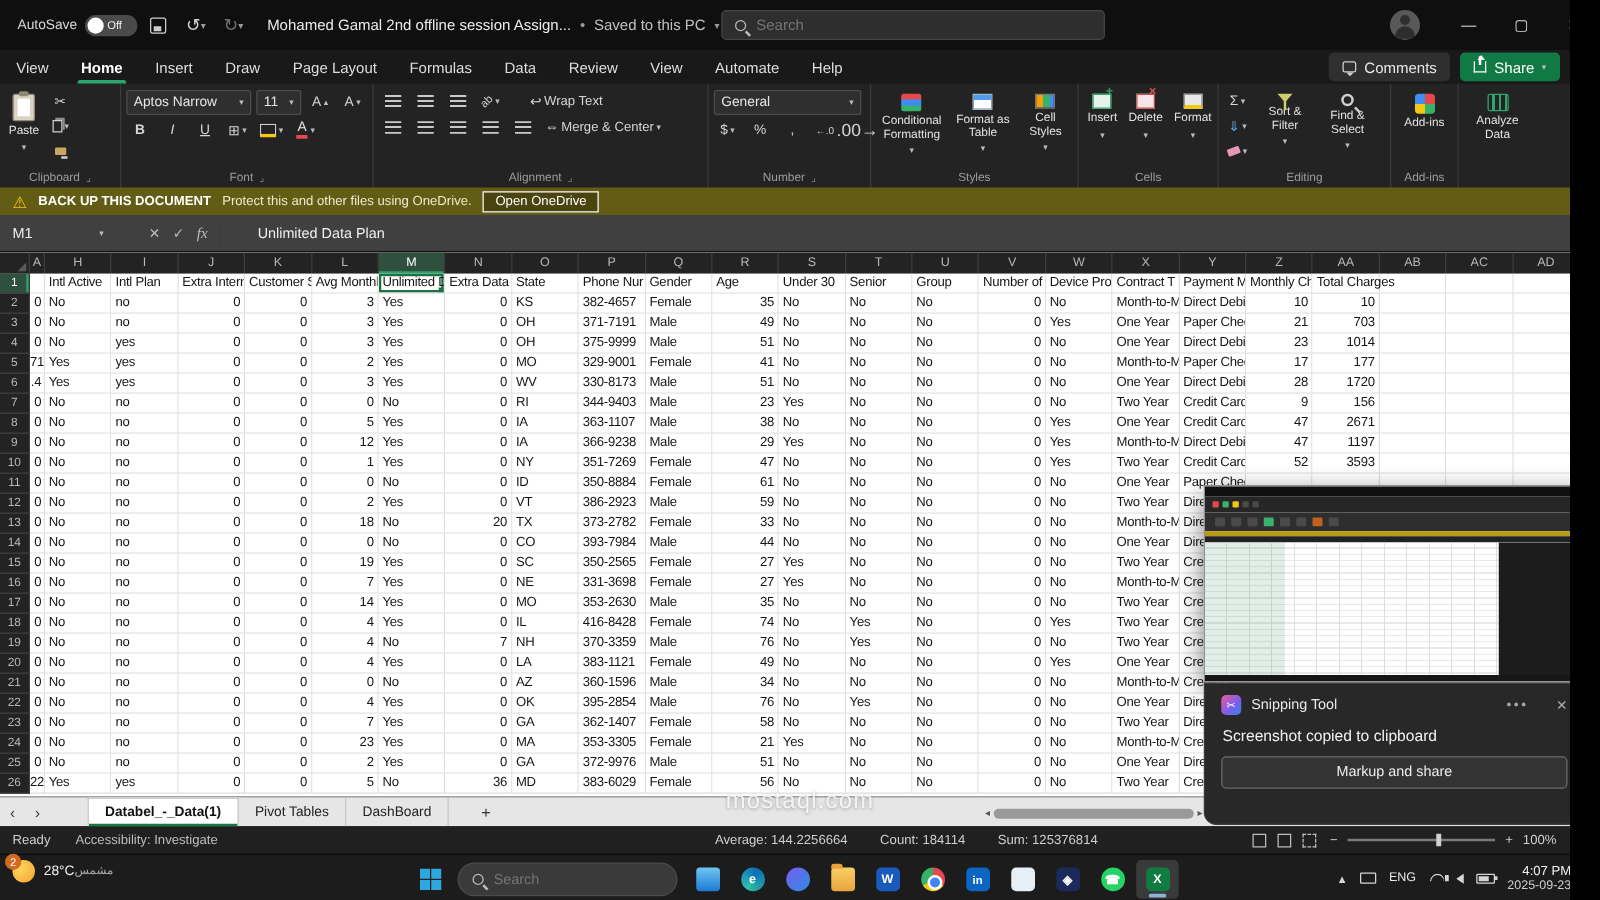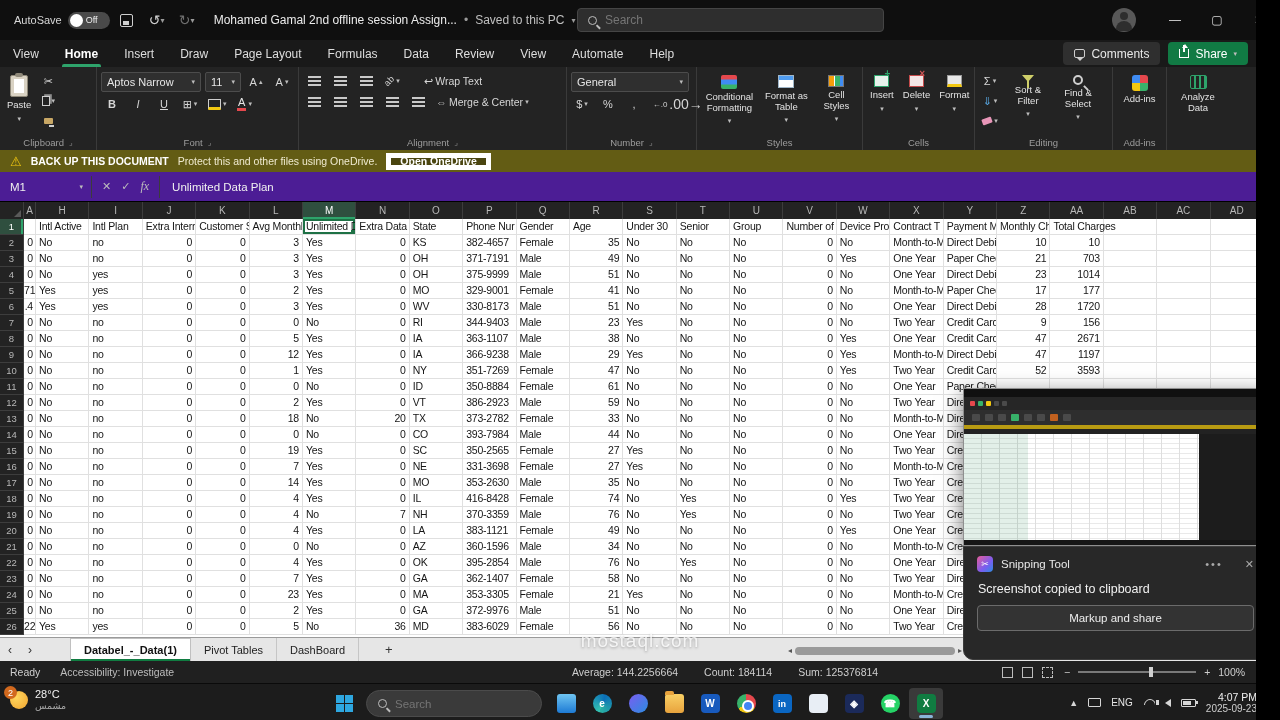--- a/index.html
+++ b/index.html
@@ -83,25 +83,25 @@
   .addins-ic{width:16px;height:16px;background:conic-gradient(#e5484d 0 25%,#38b26a 0 50%,#f2c811 0 75%,#3f8cf3 0);border-radius:3px;}
   .analyze-ic{width:17px;height:14px;border:1.5px solid #2ea36b;border-radius:2px;background:repeating-linear-gradient(90deg,transparent 0 3px,#2ea36b 3px 5px);}
   .eraser{width:10px;height:6px;background:#e896b8;transform:rotate(-20deg);border-radius:1px;}
   .fillarrow{color:#58a6e0;font-size:11px;}
 
   
   .backup{left:0;top:150px;width:1280px;height:22px;background:#635c14;display:flex;align-items:center;gap:9px;padding:0 10px;color:#f3efdc;}
   .warn{color:#f2c811;font-size:13px;line-height:13px;}
   .backup b{font-size:10.5px;color:#fff;}
   .backup .msg{font-size:10.5px;color:#efeacf;}
-  .onedrive-btn{height:17px;background:#4a4510;border:5px solid #ffffff;color:#fff;font-size:10.5px;display:flex;align-items:center;padding:0 9px;font-weight:bold;}
+  .onedrive-btn{height:17px;background:#4a4510;border:1px solid #ffffff;color:#fff;font-size:10.5px;display:flex;align-items:center;padding:0 9px;}
   .backup .close{margin-left:auto;color:#e8e8e8;font-size:11px;padding-right:6px;}
 
   
-  .fbar{left:0;top:172px;width:1280px;height:30px;background:#4c1d95;display:flex;align-items:center;border-bottom:1px solid #000;}
+  .fbar{left:0;top:172px;width:1280px;height:30px;background:#404040;display:flex;align-items:center;border-bottom:1px solid #000;gap:17px;}
   .namebox{width:90px;height:22px;margin-left:2px;display:flex;align-items:center;justify-content:space-between;padding:0 8px;color:#eee;font-size:11.5px;border-right:1px solid #3c3c3c;}
   .fx-btns{display:flex;align-items:center;gap:10px;padding:0 10px;color:#bdbdbd;font-size:11px;border-right:1px solid #3c3c3c;height:22px;}
   .fx{font-style:italic;font-family:"Liberation Serif",serif;font-size:12px;}
   .formula-text{margin-left:12px;color:#f0f0f0;font-size:11.5px;}
   .fbar .expand{margin-left:auto;margin-right:8px;color:#9a9a9a;font-size:9px;}
 
   
   .grid{left:0;top:202px;width:1264px;height:435px;background:#fff;overflow:hidden;}
   .gcols{display:flex;height:17px;background:#232323;}
   .ch{width:53.4px;flex:none;border-right:1px solid #3d3d3d;color:#b8b8b8;font-size:10px;display:flex;align-items:center;justify-content:center;}
@@ -144,21 +144,21 @@
   .zoomc{position:absolute;left:1064px;display:flex;align-items:center;gap:8px;width:210px;}
   .zoom-track{width:118px;height:2px;background:#7a7a7a;position:relative;}
   .zoom-thumb{position:absolute;left:60%;top:-4px;width:4px;height:10px;background:#d0d0d0;}
   .zoompct{font-size:10.5px;}
 
   
   .taskbar{left:0;top:683px;width:1280px;height:37px;background:#1c1c1c;border-top:1px solid #0a0a0a;color:#e6e6e6;}
   .weather{position:absolute;left:10px;top:4px;display:flex;align-items:center;gap:7px;}
   .sun{width:18px;height:18px;border-radius:50%;background:radial-gradient(circle at 35% 35%,#ffd75e,#f0a32f);position:relative;}
   .wbadge{position:absolute;left:-6px;top:-5px;width:13px;height:13px;border-radius:50%;background:#d2691e;color:#fff;font-size:9px;display:flex;align-items:center;justify-content:center;}
-  .wtxt{display:flex;flex-direction:column;line-height:12px;}
+  .wtxt{display:flex;flex-direction:row;line-height:12px;}
   .wtxt .t{font-size:11px;color:#f0f0f0;}
   .wtxt .c{font-size:9.5px;color:#a8a8a8;}
   .centerbar{position:absolute;left:330px;top:4px;display:flex;align-items:center;gap:7px;}
   .winlogo{width:17px;height:17px;display:grid;grid-template-columns:8px 8px;grid-template-rows:8px 8px;gap:1px;margin:0 6px;}
   .winlogo span{background:#2ea7e0;}
   .tsearch{width:176px;height:27px;background:#3a3a3a;border:1px solid #4b4b4b;border-radius:14px;display:flex;align-items:center;gap:8px;padding:0 11px;}
   .tsearch input{background:transparent;border:none;outline:none;color:#d6d6d6;font-size:11.5px;width:120px;}
   .tbi{width:34px;height:31px;border-radius:4px;display:flex;align-items:center;justify-content:center;position:relative;}
   .tbi.active{background:#3a3a3a;}
   .tbi.active::after{content:"";position:absolute;bottom:1px;left:10px;width:14px;height:3px;border-radius:2px;background:#8ab4d8;}

